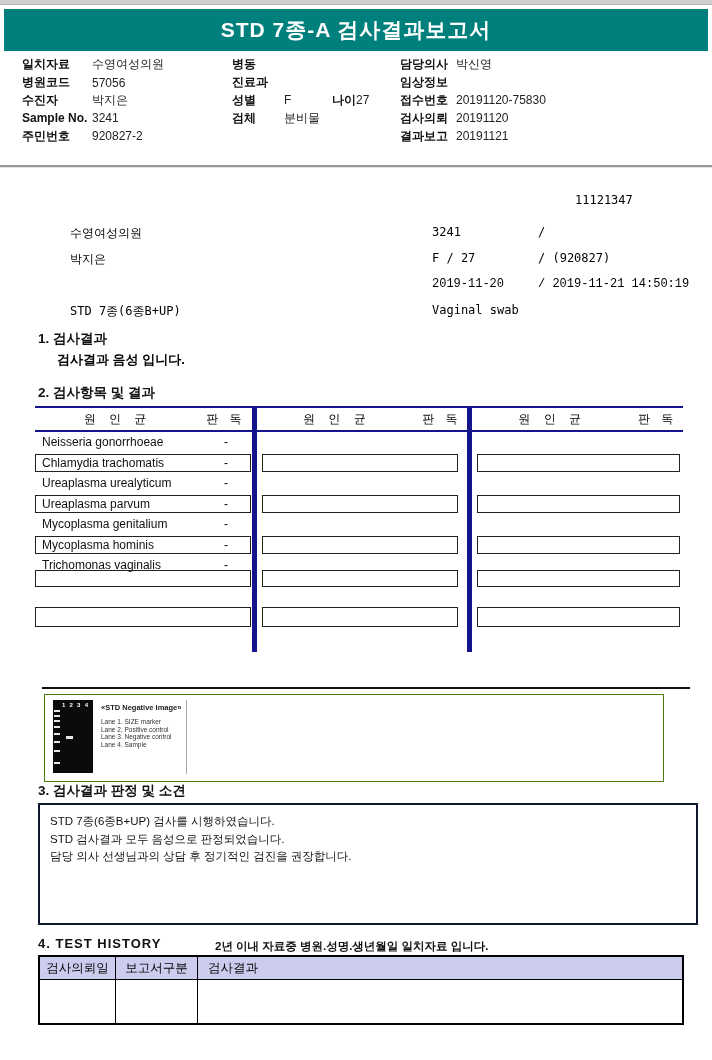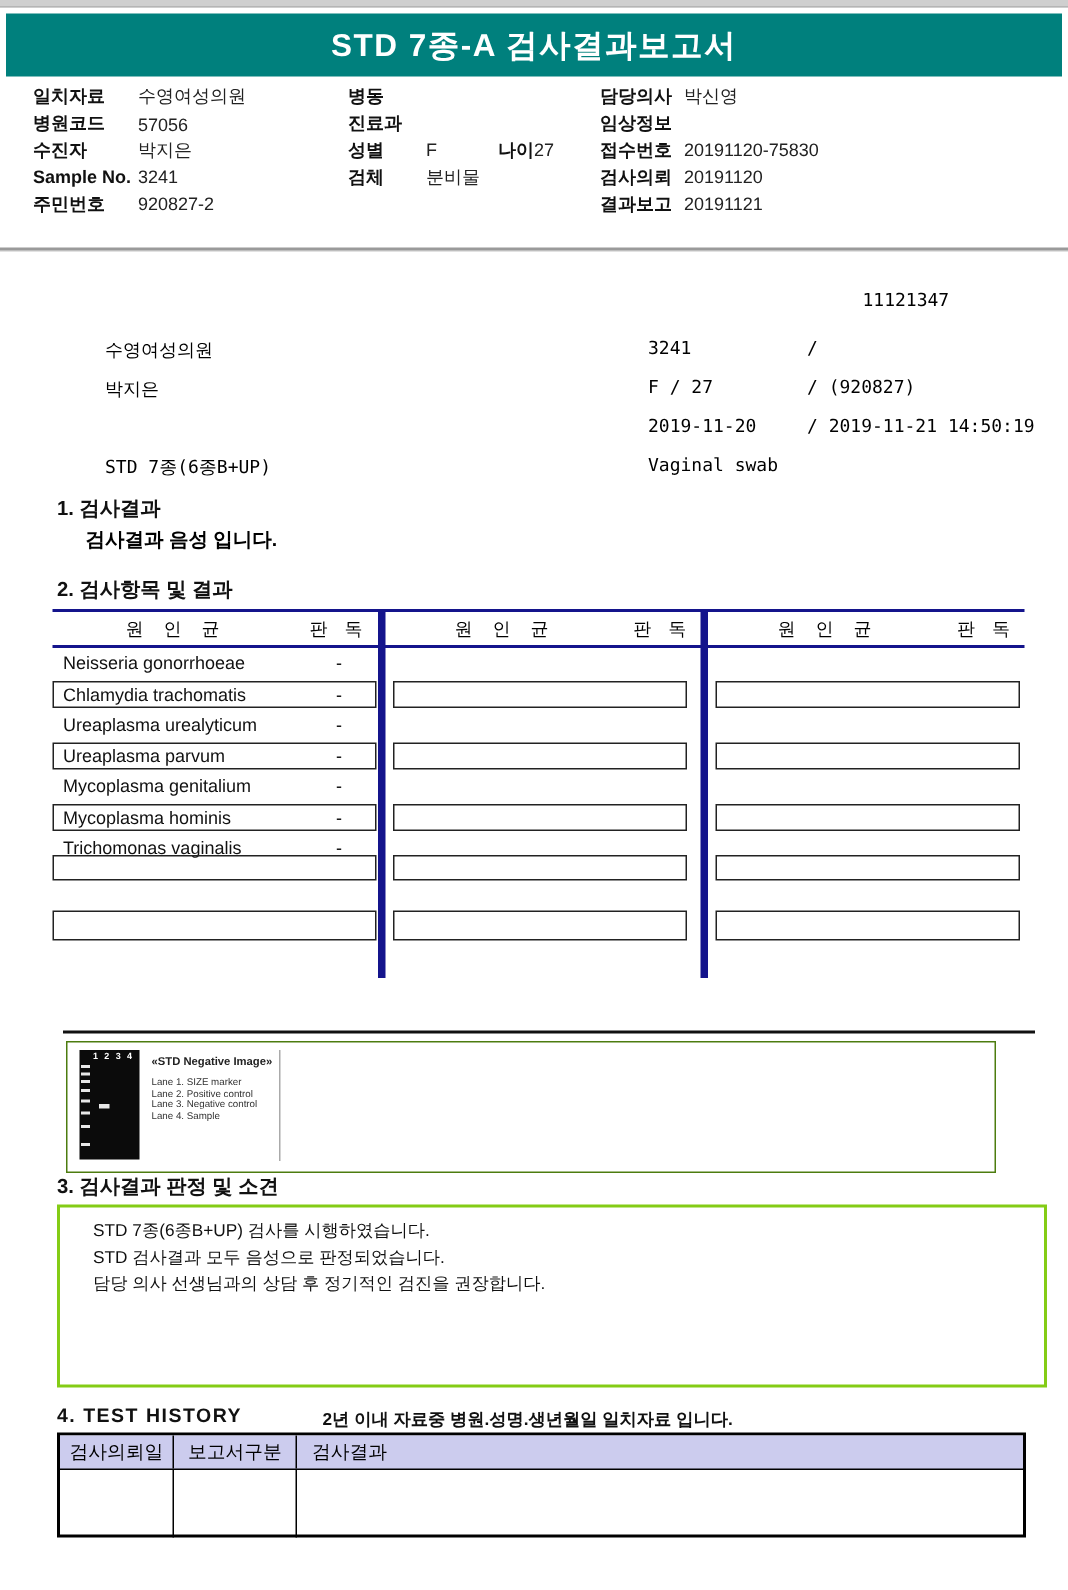--- a/index.html
+++ b/index.html
@@ -63,21 +63,21 @@
   .gel-band{position:absolute;background:#e8e8e8;}
   .gel-band.ladder{left:1px;width:6px;height:2px;}
   .gel-band.sample{left:13px;width:7px;height:2.5px;}
   .gel-cap{position:absolute;left:56px;top:8px;width:120px;}
   .gel-cap-title{font-size:7.5px;font-weight:bold;color:#222;}
   .gel-cap-lanes{margin-top:6px;}
   .gel-lane-line{font-size:6.5px;line-height:7.5px;color:#333;white-space:nowrap;}
   .gel-divider{position:absolute;left:141px;top:5px;height:74px;width:1px;background:#aaa;}
 
   
-  .comment-box{position:absolute;left:38px;top:803px;width:660px;height:122px;border:2px solid #84cc16;box-sizing:border-box;padding:8px 22px;}
+  .comment-box{position:absolute;left:38px;top:803px;width:660px;height:122px;border:2px solid #0f172a;box-sizing:border-box;padding:8px 10px;}
   .cmt{font-size:11.5px;line-height:17.5px;color:#111;white-space:nowrap;}
 
   
   .s4-note{position:absolute;left:215px;top:939px;font-size:11.5px;font-weight:600;color:#111;white-space:nowrap;}
   .htable{position:absolute;left:38px;top:955px;width:646px;height:70px;border:2px solid #000;box-sizing:border-box;}
   .hrow{display:flex;width:100%;}
   .hrow.head{height:23px;background:#ccccee;border-bottom:1px solid #000;box-sizing:border-box;}
   .hrow.body{height:45px;}
   .hcell{box-sizing:border-box;border-right:1px solid #000;font-size:12.5px;display:flex;align-items:center;justify-content:center;}
   .hcell:last-child{border-right:none;}
@@ -167,21 +167,21 @@
         <div class="srow" style="top: 225px;">
           <span class="sl">수영여성의원</span>
           <span class="sm">3241</span>
           <span class="sr">/</span>
         </div>
         <div class="srow" style="top: 251px;">
           <span class="sl">박지은</span>
           <span class="sm">F / 27</span>
           <span class="sr">/ (920827)</span>
         </div>
-        <div class="srow" style="top: 277px;">
+        <div class="srow" style="top: 277px; font-family: Liberation Mono, monospace;">
           <span class="sl"></span>
           <span class="sm">2019-11-20</span>
           <span class="sr">/ 2019-11-21 14:50:19</span>
         </div>
         <div class="srow" style="top: 303px;">
           <span class="sl">STD 7종(6종B+UP)</span>
           <span class="sm">Vaginal swab</span>
           <span class="sr"></span>
         </div>
       </div>

